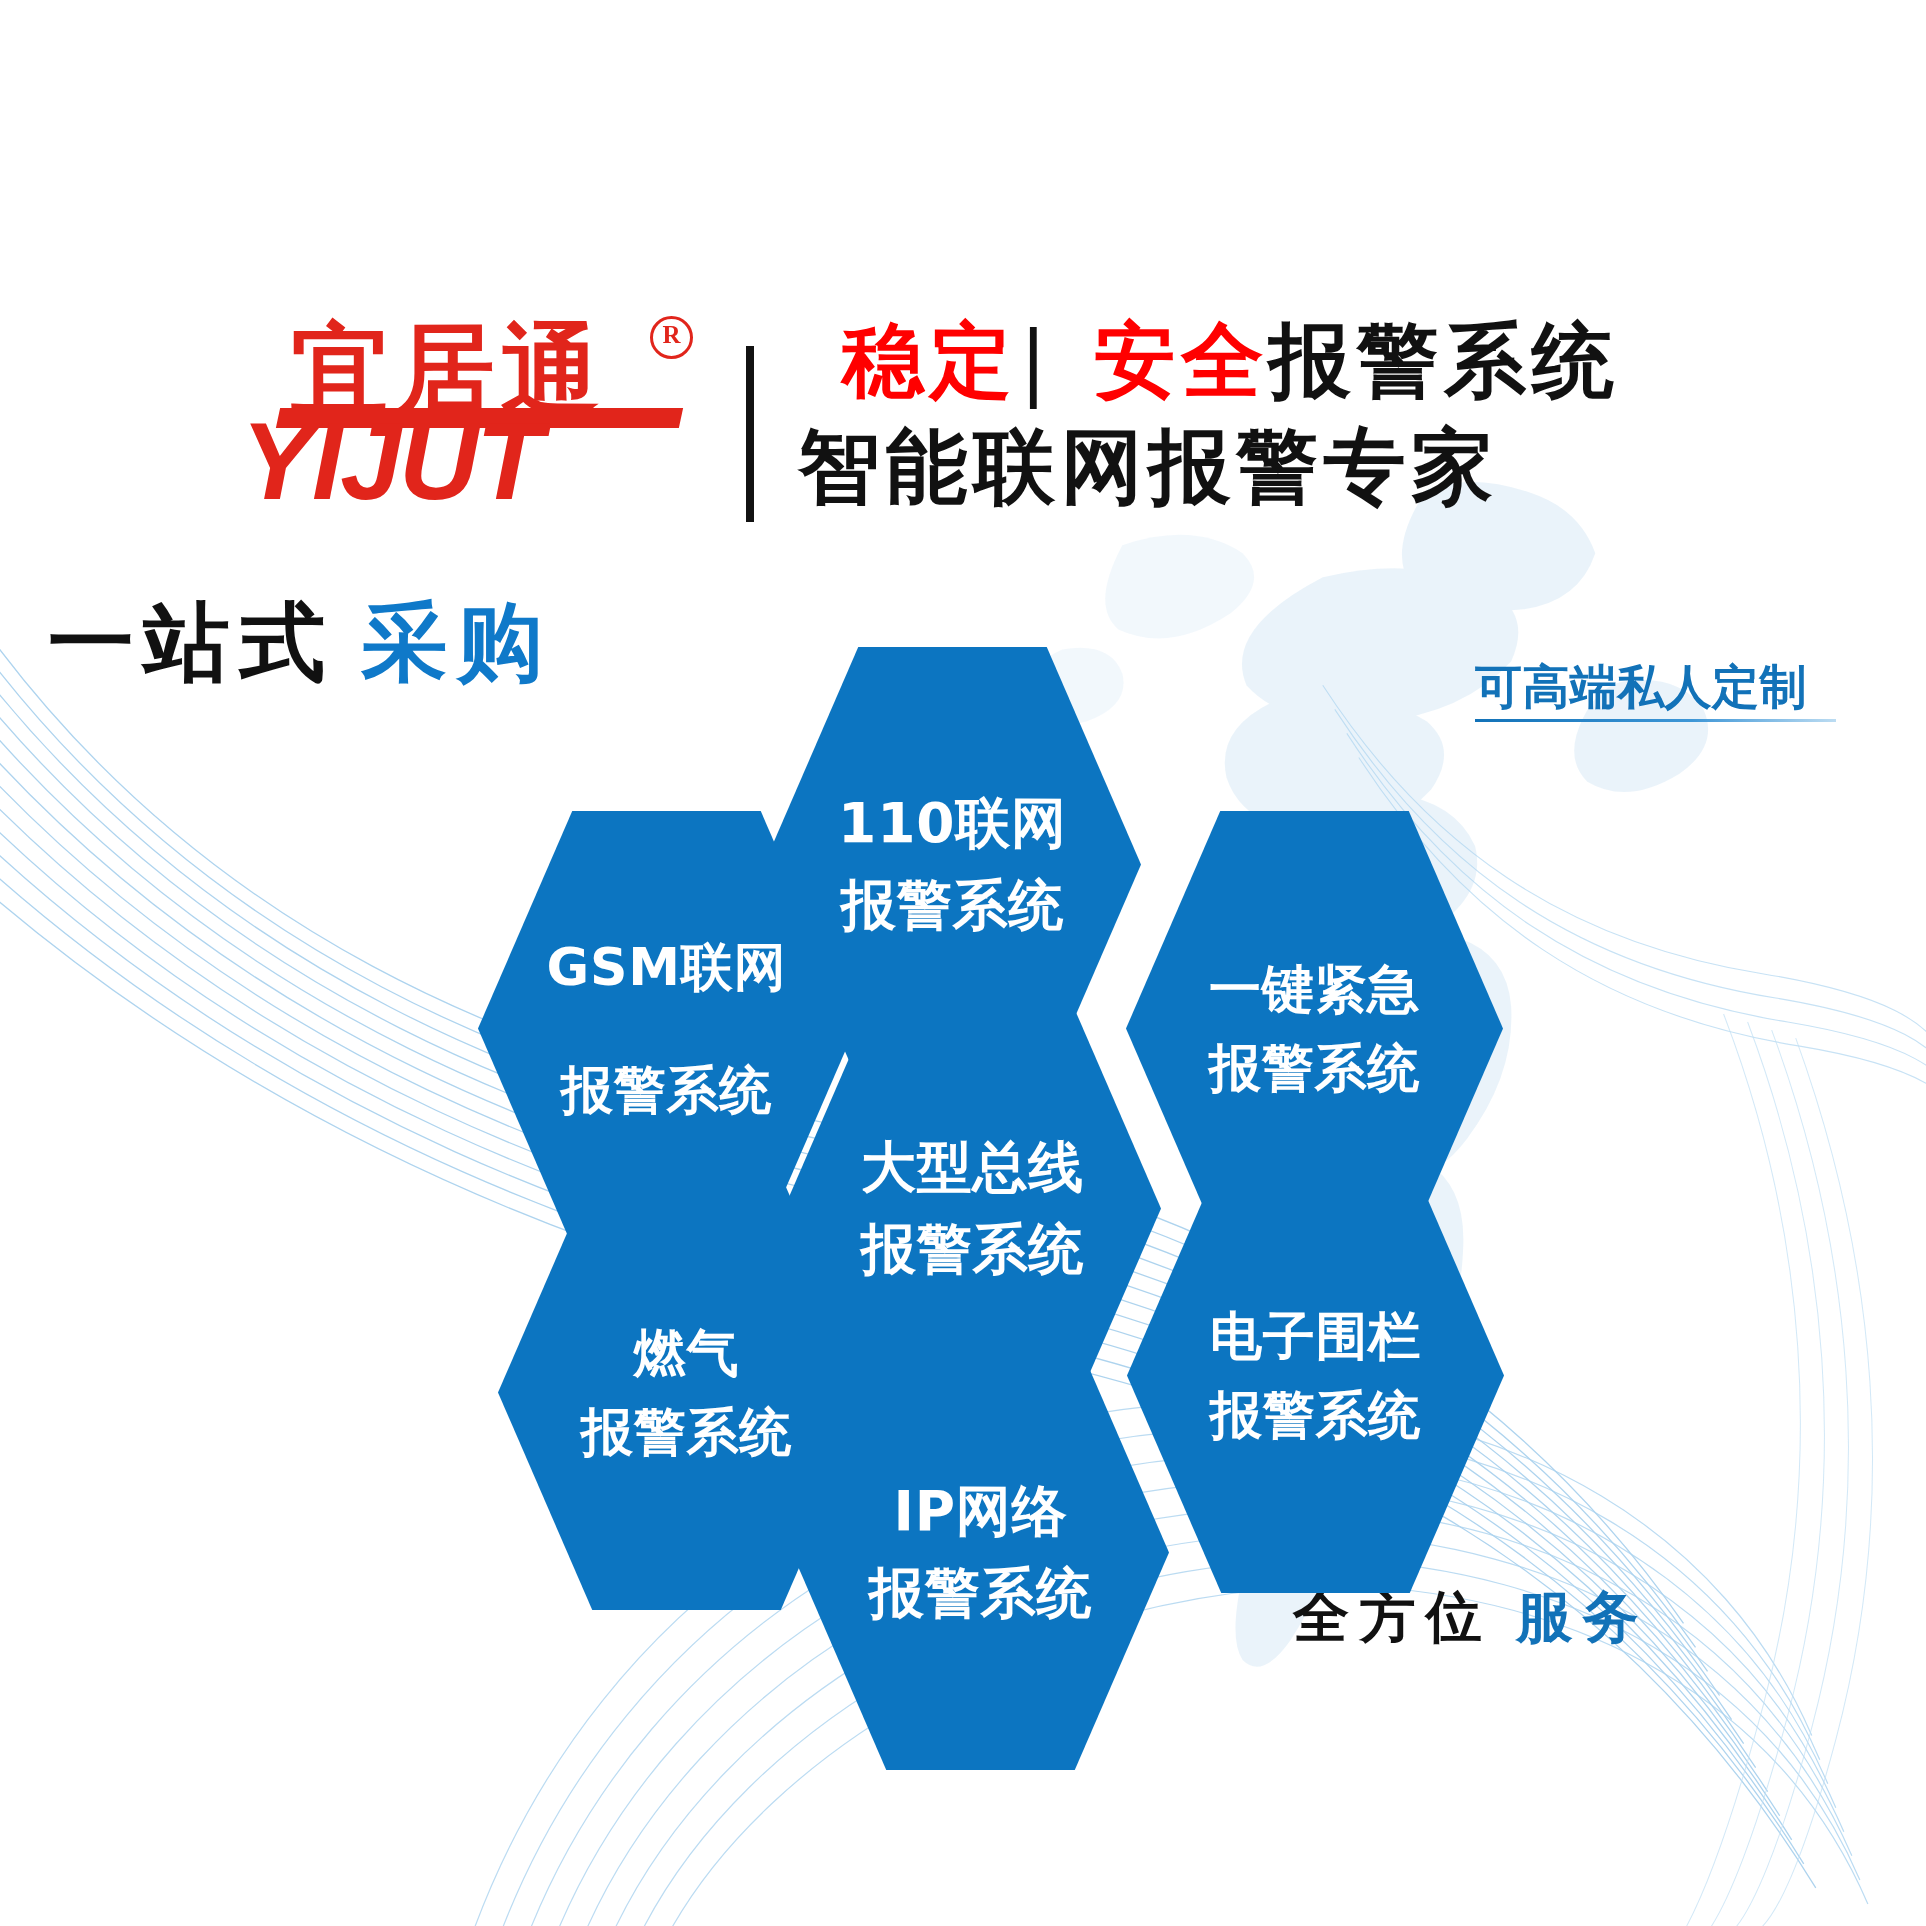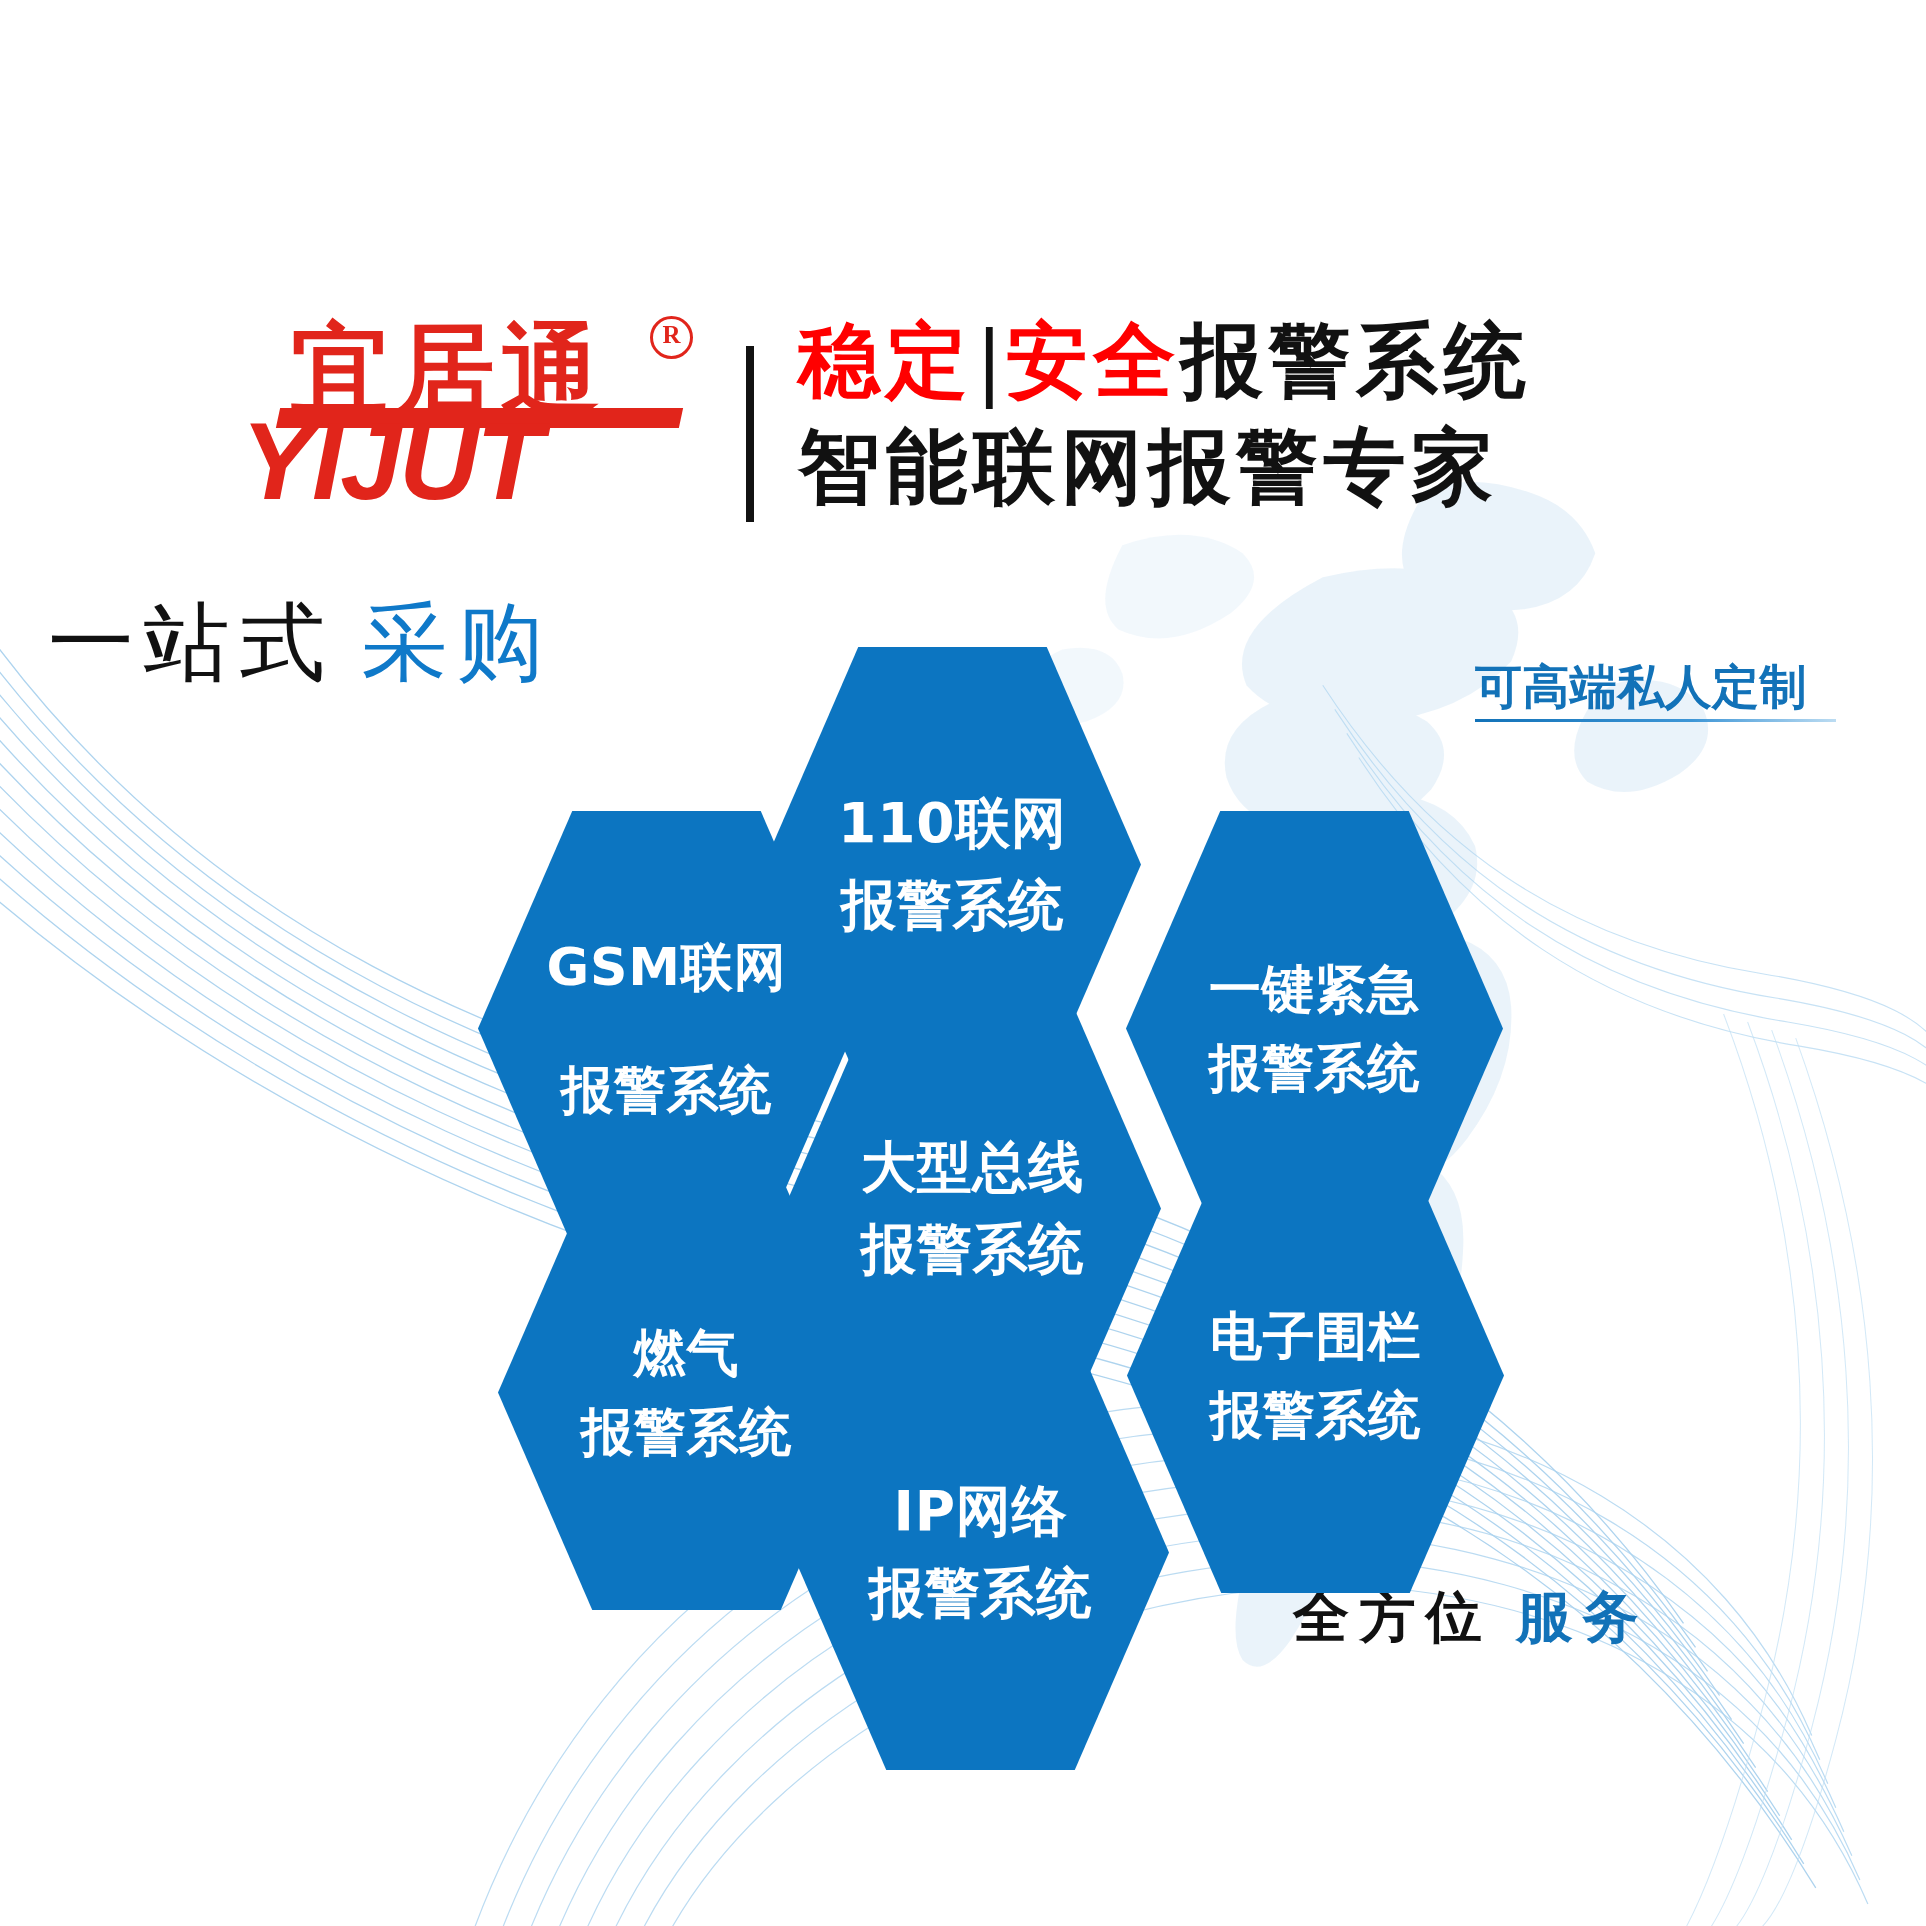--- a/index.html
+++ b/index.html
@@ -42,29 +42,29 @@
     transform:skewX(-12deg);}
   .divider{position:absolute;left:746px;top:198px;width:8px;height:176px;background:#121212;}
 
   .tagline{position:absolute;left:798px;top:172px;width:1082px;}
   .tag-line1,.tag-line2{
     font-family:"DejaVu Sans","Liberation Sans",sans-serif;
     font-weight:bold;white-space:nowrap;line-height:1;letter-spacing:5.6px;
   }
   .tag-line1{font-size:82px;margin-bottom:24px;}
   .tag-line2{font-size:82px;}
-  .t-red{color:#FF0000;}
+  .t-red{color:#FF0000;margin-left:44px;}
   .t-black{color:#111111;}
   .t-sep{color:#111111;letter-spacing:0;padding:0 2.4px;font-weight:normal;}
 
   
   .slogan-left{
     position:absolute;left:48px;top:599px;white-space:nowrap;
     font-family:"DejaVu Sans","Liberation Sans",sans-serif;
-    font-weight:normal;font-size:86px;line-height:1;letter-spacing:9.6px;
+    font-weight:bold;font-size:86px;line-height:1;letter-spacing:9.6px;
   }
   .slogan-left .p1{color:#111111;}
   .slogan-left .p2{color:#0f79c9;margin-left:26.5px;}
 
   .slogan-bottom{
     position:absolute;left:1293px;top:1589px;white-space:nowrap;
     font-family:"DejaVu Sans","Liberation Sans",sans-serif;
     font-weight:bold;font-size:56px;line-height:1;letter-spacing:10.4px;
   }
   .slogan-bottom .p1{color:#111111;}

